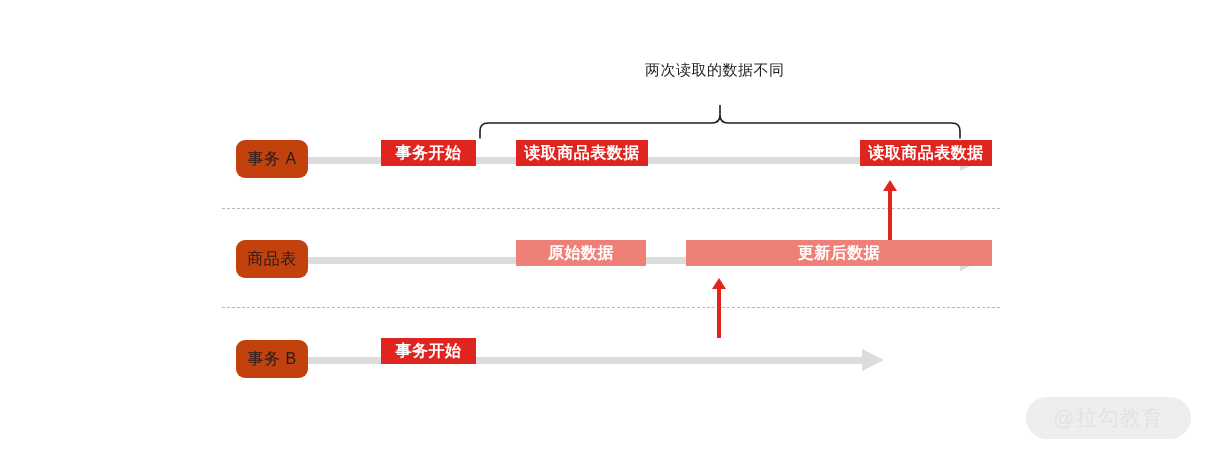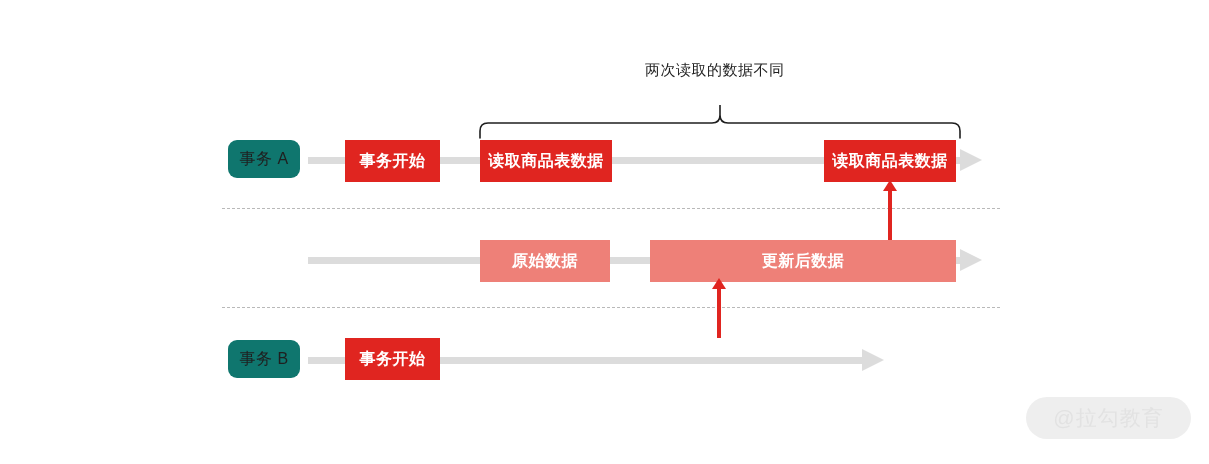--- a/index.html
+++ b/index.html
@@ -18,28 +18,29 @@
     overflow: hidden;
     padding-left: 28px;
   }
 
   
   .lane-pill {
     position: absolute;
     display: flex;
     align-items: center;
     justify-content: center;
-    background: #0f766e;
+    background: #c2410c;
     color: #1f1f1f;
     border-radius: 9px;
     font-size: 16px;
     letter-spacing: 0.5px;
     height: 38px;
     width: 72px;
     white-space: nowrap;
+    margin-left: 8px;
   }
 
   
   .timeline {
     position: absolute;
     height: 7px;
     background: #dcdcdc;
   }
   .timeline-head {
     position: absolute;
@@ -54,21 +55,22 @@
   .box {
     position: absolute;
     display: flex;
     align-items: center;
     justify-content: center;
     color: #ffffff;
     font-size: 16px;
     font-weight: bold;
     letter-spacing: 0.5px;
     white-space: nowrap;
-    height: 42px;
+    height: 26px;
+    margin-left: 36px;
   }
   .box.red  { background: #e02520; }
   .box.pink { background: #ee8078; }
 
   
   .lane-sep {
     position: absolute;
     height: 0;
     border-top: 1px dashed #b9b9b9;
   }
@@ -134,20 +136,21 @@
   <div class="timeline-head" style="left:960px; top:149px;"></div>
 
   <div class="box red" style="left:345px; top:140px; width:95px;">事务开始</div>
 
   <div class="box red" style="left:480px; top:140px; width:132px;">读取商品表数据</div>
 
   <div class="box red" style="left:824px; top:140px; width:132px;">读取商品表数据</div>
 
   <div class="lane-sep" style="left:222px; top:208px; width:778px;"></div>
 
+  <div class="lane-pill" style="left:228px; top:240px;">商品表</div>
 
   <div class="timeline" style="left:308px; top:257px; width:654px;"></div>
   <div class="timeline-head" style="left:960px; top:249px;"></div>
 
   <div class="box pink" style="left:650px; top:240px; width:306px;">更新后数据</div>
 
   <div class="box pink" style="left:480px; top:240px; width:130px;">原始数据</div>
 
   <div class="lane-sep" style="left:222px; top:307px; width:778px;"></div>
 

